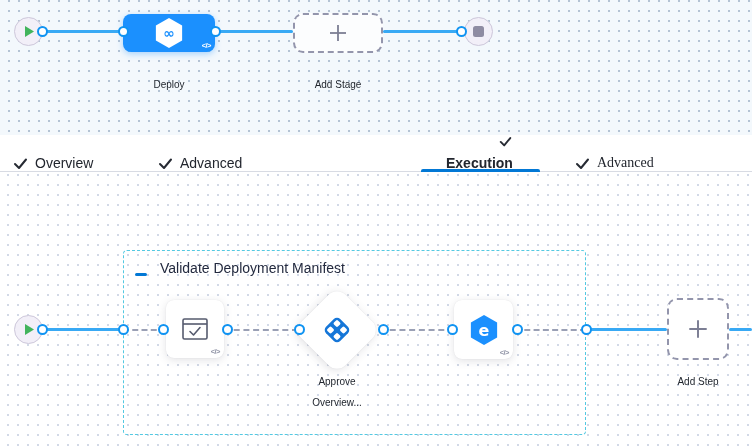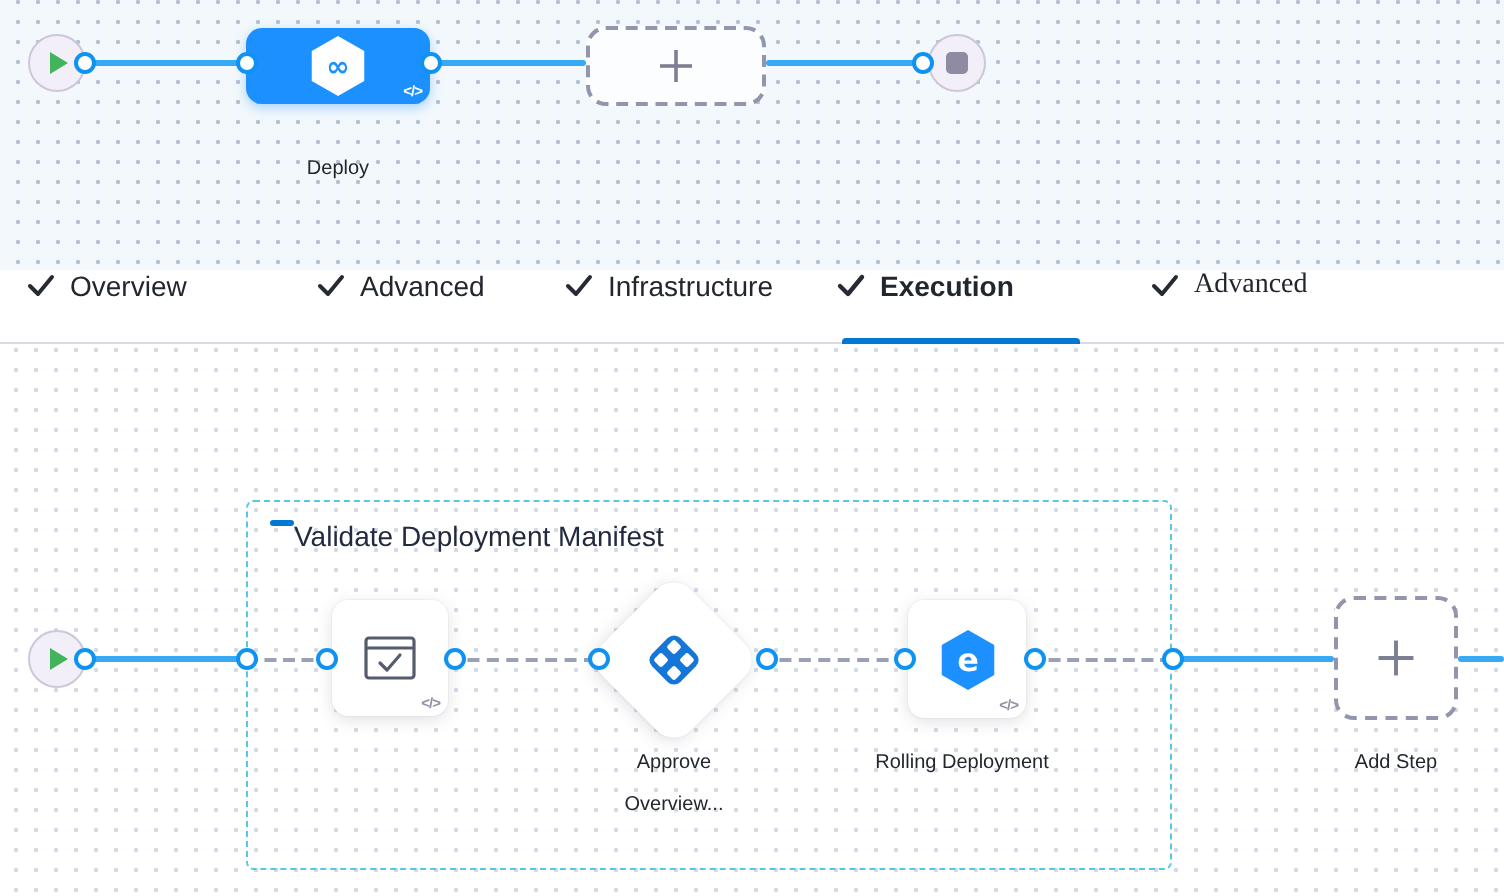--- a/index.html
+++ b/index.html
@@ -64,36 +64,36 @@
     position:absolute; width:120px; text-align:center;
     font-size:10px; color:#22272f; line-height:21px; z-index:5;
   }
 
   
   .tabbar {
     position:absolute; left:0; top:135px; width:752px; height:37px;
     background:#fff; border-bottom:1px solid #d8dbe3; z-index:10;
   }
   .tab {
-    position:absolute; top:0; height:36px; display:flex; align-items:flex-start; gap:7px;
+    position:absolute; top:0; height:36px; display:flex; align-items:flex-end; gap:7px;
     font-size:14px; color:#22262e; cursor:pointer; white-space:nowrap;
   }
   .tab.active { font-weight:700; }
   .tab-underline {
     position:absolute; left:421px; bottom:-1px; width:119px; height:3px;
     background:#0278d5; border-radius:2px 2px 0 0;
   }
 
   
   .group-box {
     position:absolute; left:123px; top:78px; width:463px; height:185px;
     border:1.5px dashed #53c9e2; border-radius:4px; z-index:1;
   }
   .group-head {
-    position:absolute; left:11px; top:9px; display:flex; align-items:flex-start; gap:0;
+    position:absolute; left:11px; top:9px; display:flex; align-items:flex-end; gap:13px;
     font-size:14px; color:#232a3f;
   }
   .collapse-dash { width:12px; height:3px; border-radius:2px; background:#0278d5; cursor:pointer; }
 
   
   .step-card {
     position:absolute; background:#fff; border-radius:8px; z-index:5;
     box-shadow:0 2px 8px rgba(96,97,112,0.18), 0 0 1px rgba(40,41,61,0.12);
     display:flex; align-items:center; justify-content:center;
   }
@@ -138,42 +138,37 @@
         <line x1="11" y1="3" x2="11" y2="19" stroke="#7c7e94" stroke-width="1.8"></line>
         <line x1="3" y1="11" x2="19" y2="11" stroke="#7c7e94" stroke-width="1.8"></line>
       </svg>
     </div>
 
     <div class="round-node" style="left:464px; top:17px;">
       <div class="stop-square"></div>
     </div>
 
     <div class="node-label" style="left:109px; top:74px;">Deploy</div>
+    <div class="node-label" style="left:278px; top:74px;">Add Stage</div>
   </div>
 
   <div class="tabbar">
     <div class="tab" style="left:13px;">
       <svg width="15" height="15" viewBox="0 0 15 15">
           <polyline points="2,8 6,12 13,3.5" fill="none" stroke="#262a33" stroke-width="2" stroke-linecap="round" stroke-linejoin="round"></polyline>
         </svg>
       <span>Overview</span>
     </div>
     <div class="tab" style="left:158px;">
       <svg width="15" height="15" viewBox="0 0 15 15">
           <polyline points="2,8 6,12 13,3.5" fill="none" stroke="#262a33" stroke-width="2" stroke-linecap="round" stroke-linejoin="round"></polyline>
         </svg>
       <span>Advanced</span>
     </div>
-    <div class="tab" style="left:282px;">
-      <svg width="15" height="15" viewBox="0 0 15 15">
-          <polyline points="2,8 6,12 13,3.5" fill="none" stroke="#262a33" stroke-width="2" stroke-linecap="round" stroke-linejoin="round"></polyline>
-        </svg>
-      <span>Infrastructure</span>
-    </div>
-    <div class="tab active" style="left:418px;">
+    <div class="tab active" style="left:446px;flex-direction:column;">
       <svg width="15" height="15" viewBox="0 0 15 15">
           <polyline points="2,8 6,12 13,3.5" fill="none" stroke="#262a33" stroke-width="2.2" stroke-linecap="round" stroke-linejoin="round"></polyline>
         </svg>
       <span>Execution</span>
     </div>
     <div class="tab" style="left:575px;font-family:Liberation Serif, serif;">
       <svg width="15" height="15" viewBox="0 0 15 15">
           <polyline points="2,8 6,12 13,3.5" fill="none" stroke="#262a33" stroke-width="2" stroke-linecap="round" stroke-linejoin="round"></polyline>
         </svg>
       <span>Advanced</span>
@@ -241,17 +236,16 @@
     </div>
 
     <div class="add-box" style="left:667px; top:126px; width:62px; height:62px; background:#fff;">
       <svg width="24" height="24" viewBox="0 0 22 22">
         <line x1="11" y1="3" x2="11" y2="19" stroke="#7c7e94" stroke-width="1.8"></line>
         <line x1="3" y1="11" x2="19" y2="11" stroke="#7c7e94" stroke-width="1.8"></line>
       </svg>
     </div>
 
     <div class="node-label" style="left:297px; top:199px; width:80px;">Approve Overview...</div>
-    <div class="node-label" style="left:433px; top:199px; width:96px;">Rolling Deployment</div>
     <div class="node-label" style="left:638px; top:199px;">Add Step</div>
   </div>
 
 </div>
 
 </body></html>

